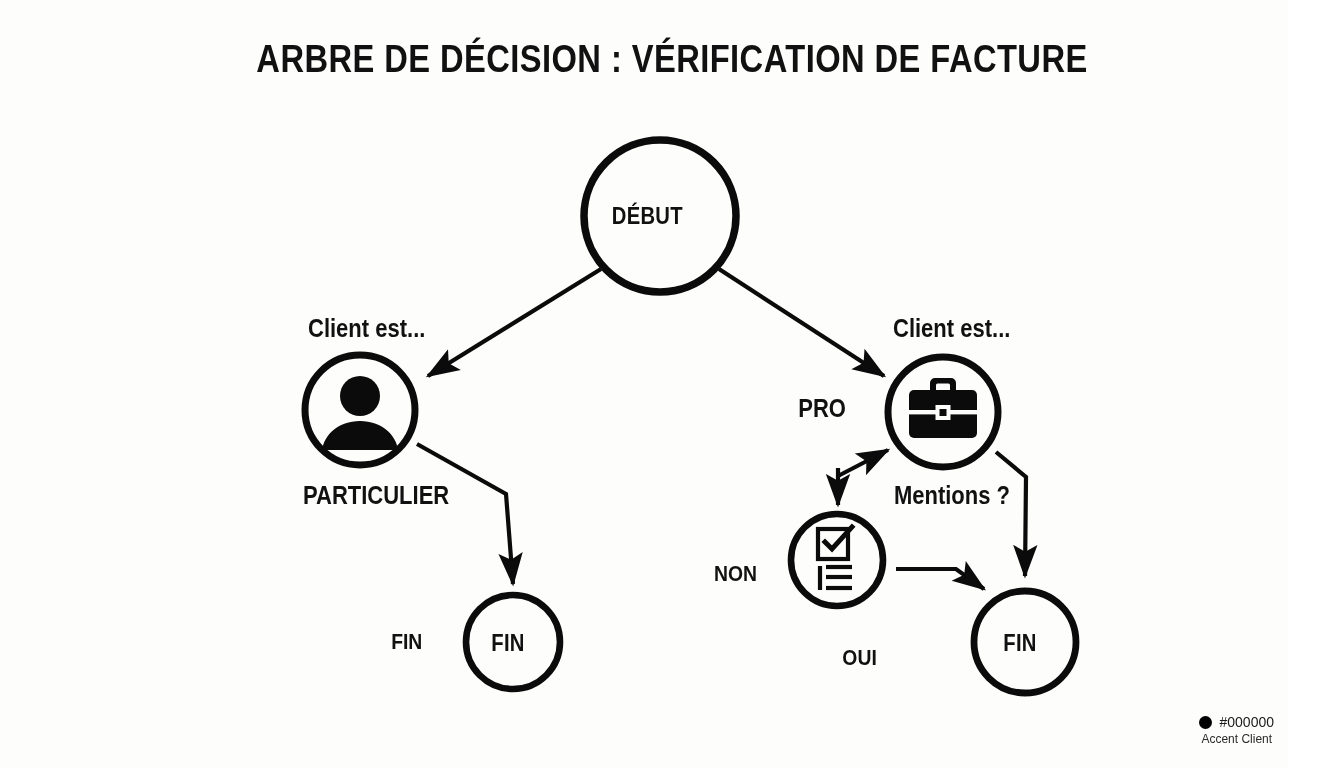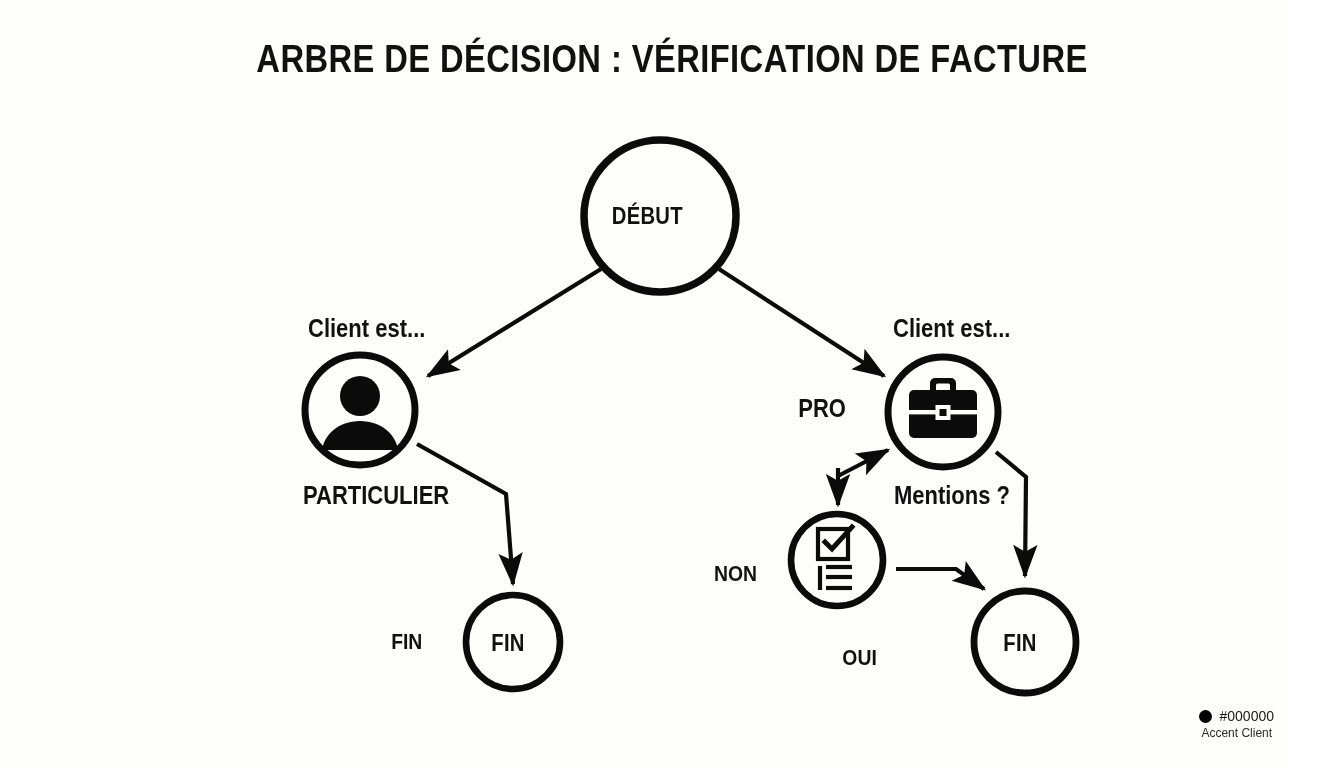--- a/index.html
+++ b/index.html
@@ -59,21 +59,21 @@
     font-size: 25px;
   }
   .lbl-side {
     font-size: 22px;
   }
 
   
   #legend {
     position: absolute;
     right: 14px;
-    bottom: 28px;
+    bottom: 22px;
     text-align: center;
     font-family: "Liberation Sans", sans-serif;
     color: #1a1a1a;
   }
   #legend .swatch-row {
     display: flex;
     align-items: center;
     justify-content: center;
     gap: 7px;
     font-size: 14px;

